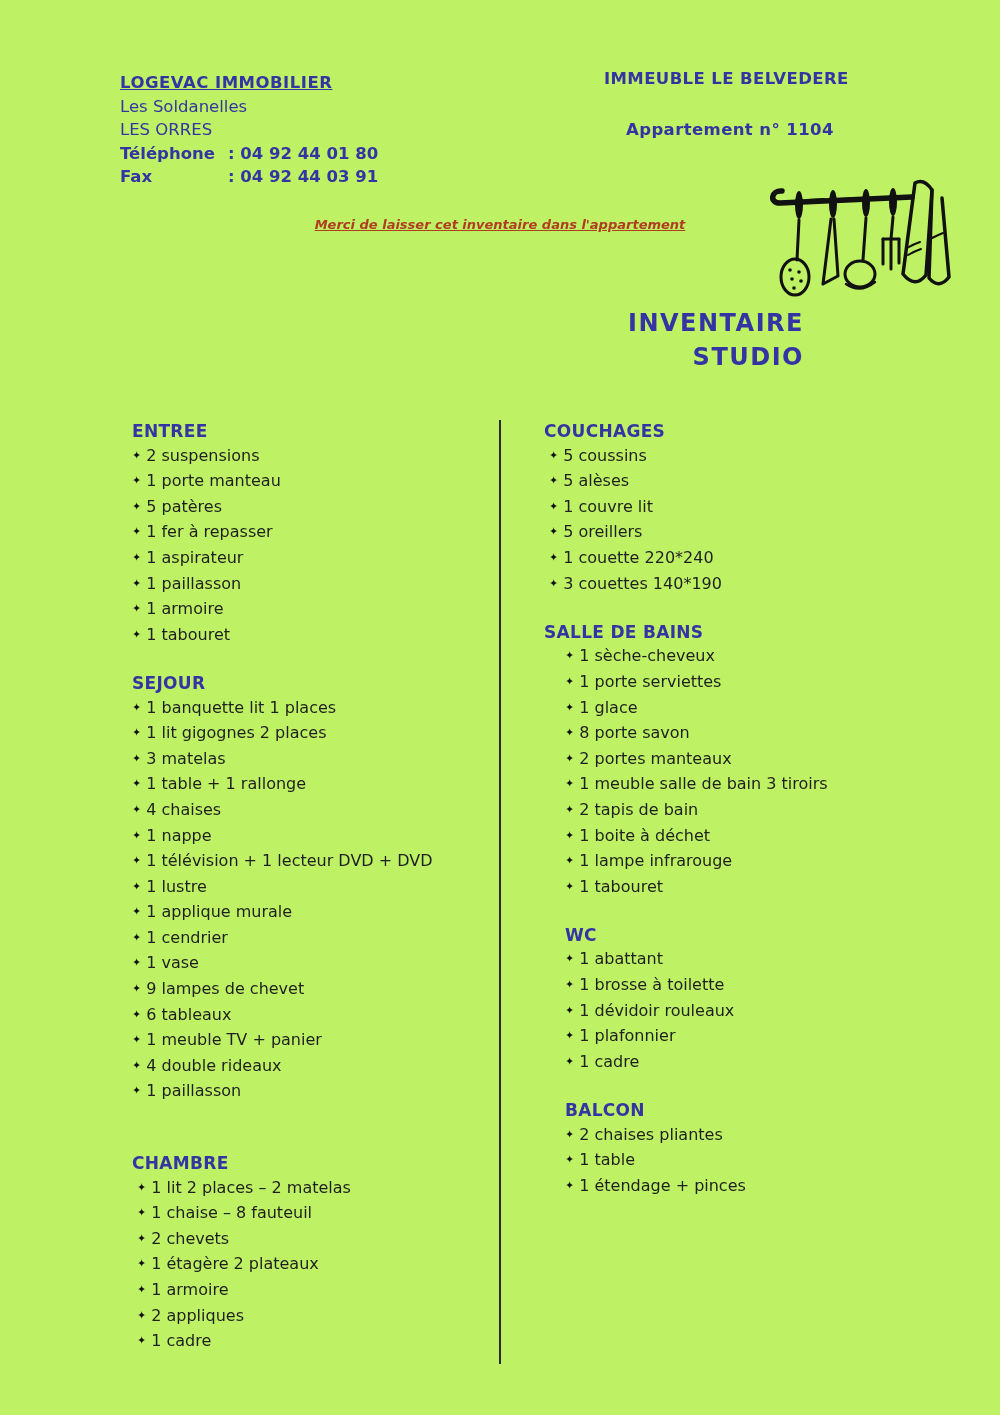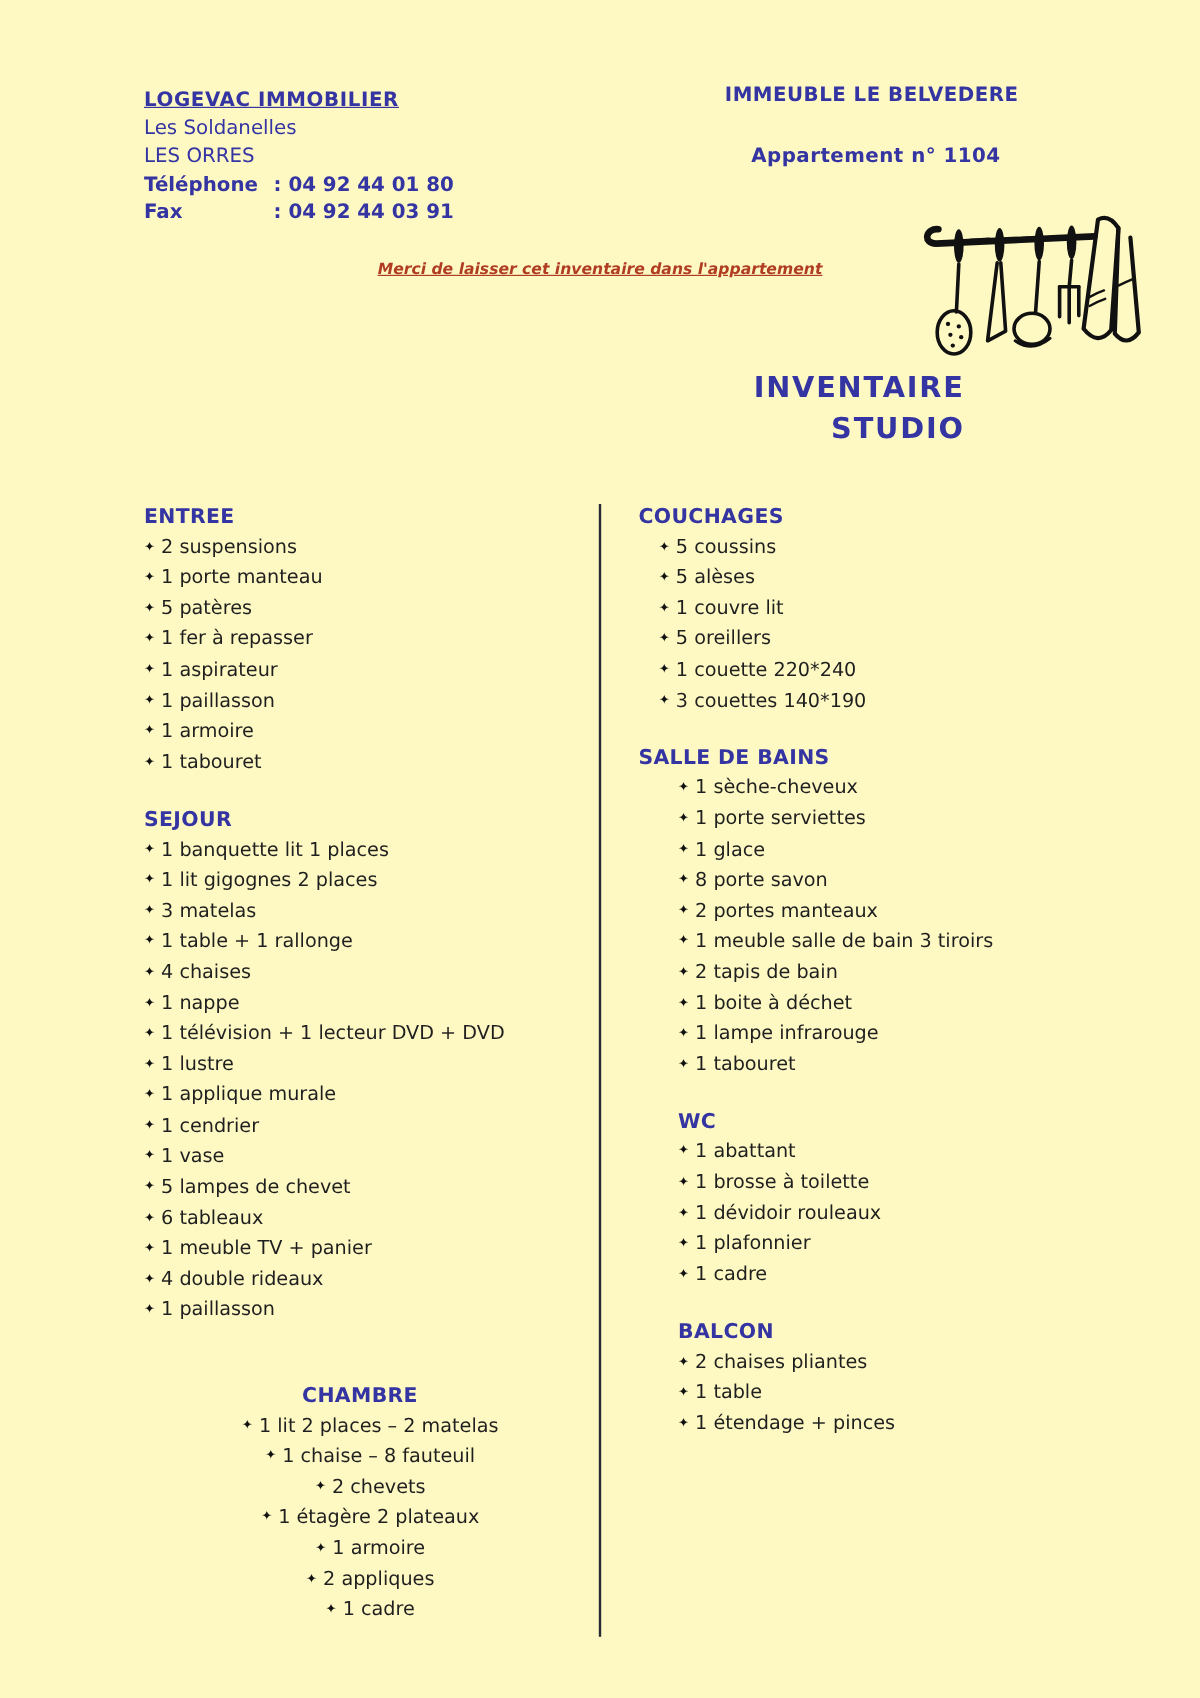--- a/index.html
+++ b/index.html
@@ -1,21 +1,21 @@
 <!DOCTYPE html>
 <html><head>
 <meta charset="utf-8">
 <style>
   * { margin: 0; padding: 0; box-sizing: border-box; }
   html, body { background: #ffffff; }
   .page {
     position: relative;
     width: 1000px;
     height: 1415px;
-    background: #fef9c3;
+    background: #bef264;
     font-family: "DejaVu Sans", "Liberation Sans", sans-serif;
     color: #1f1f1f;
     overflow: hidden;
   }
   
   .agency {
     position: absolute;
     left: 120px;
     top: 71px;
     font-size: 16.5px;
@@ -93,36 +93,36 @@
   }
   .col {
     position: absolute;
     top: 420px;
     font-size: 16px;
     line-height: 23.6px;
   }
   .col-left  { left: 120px; width: 360px; }
   .col-right { left: 532px; width: 430px; }
   .section + .section { margin-top: 23.6px; }
-  .section.gap-extra  { margin-top: 47px; text-align: center; }
+  .section.gap-extra  { margin-top: 47px; }
   .sec-title {
     color: #3434a3;
     font-weight: bold;
     font-size: 17px;
     letter-spacing: 0.3px;
   }
   .item { color: #1f1f1f; white-space: nowrap; }
   .bullet {
     font-size: 11px;
     margin-right: 5px;
     position: relative;
     top: -2px;
     color: #111111;
   }
-  .ind-0 { margin-left: 0; }
+  .ind-0 { margin-left: 12px; }
   .ind-1 { margin-left: 17px; }
   .ind-2 { margin-left: 33px; }
 </style>
 </head>
 <body>
 
 <div class="page">
 
   <div class="agency">
     <div class="agency-name">LOGEVAC IMMOBILIER</div>
@@ -201,21 +201,21 @@
         <div class="item ind-0"><span class="bullet">✦</span><span>1 lit gigognes 2 places</span></div>
         <div class="item ind-0"><span class="bullet">✦</span><span>3 matelas</span></div>
         <div class="item ind-0"><span class="bullet">✦</span><span>1 table + 1 rallonge</span></div>
         <div class="item ind-0"><span class="bullet">✦</span><span>4 chaises</span></div>
         <div class="item ind-0"><span class="bullet">✦</span><span>1 nappe</span></div>
         <div class="item ind-0"><span class="bullet">✦</span><span>1 télévision + 1 lecteur DVD + DVD</span></div>
         <div class="item ind-0"><span class="bullet">✦</span><span>1 lustre</span></div>
         <div class="item ind-0"><span class="bullet">✦</span><span>1 applique murale</span></div>
         <div class="item ind-0"><span class="bullet">✦</span><span>1 cendrier</span></div>
         <div class="item ind-0"><span class="bullet">✦</span><span>1 vase</span></div>
-        <div class="item ind-0"><span class="bullet">✦</span><span>5 lampes de chevet</span></div>
+        <div class="item ind-0"><span class="bullet">✦</span><span>9 lampes de chevet</span></div>
         <div class="item ind-0"><span class="bullet">✦</span><span>6 tableaux</span></div>
         <div class="item ind-0"><span class="bullet">✦</span><span>1 meuble TV + panier</span></div>
         <div class="item ind-0"><span class="bullet">✦</span><span>4 double rideaux</span></div>
         <div class="item ind-0"><span class="bullet">✦</span><span>1 paillasson</span></div>
       </div>
       <div class="section gap-extra">
         <div class="sec-title ind-0">CHAMBRE</div>
         <div class="item ind-1"><span class="bullet">✦</span><span>1 lit 2 places – 2 matelas</span></div>
         <div class="item ind-1"><span class="bullet">✦</span><span>1 chaise – 8 fauteuil</span></div>
         <div class="item ind-1"><span class="bullet">✦</span><span>2 chevets</span></div>

